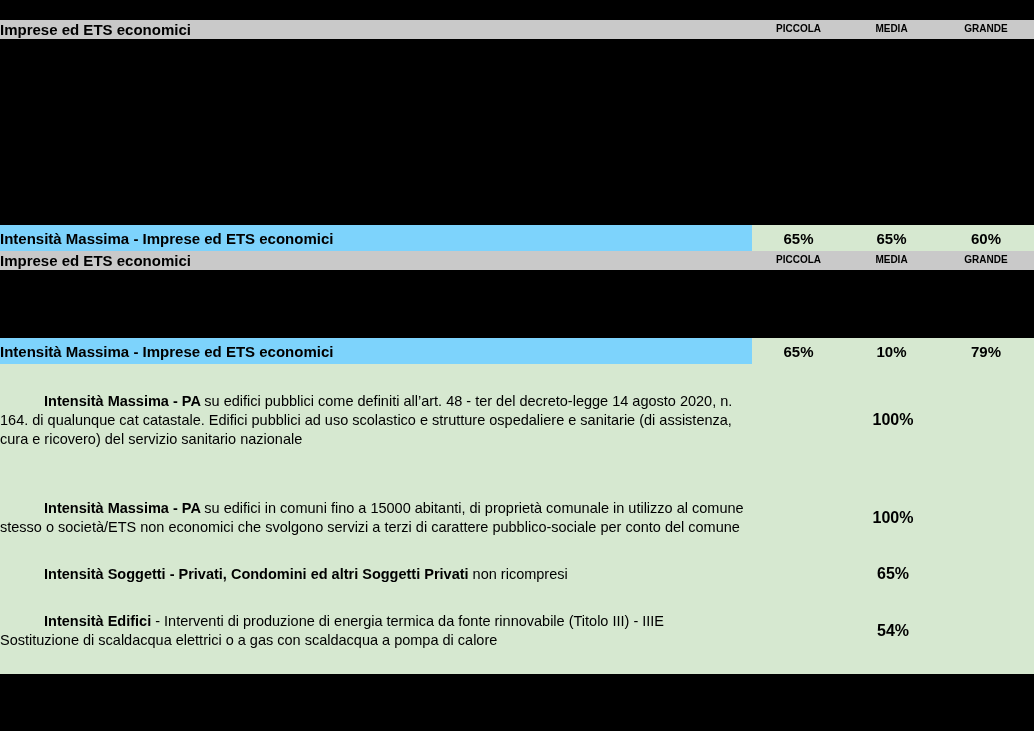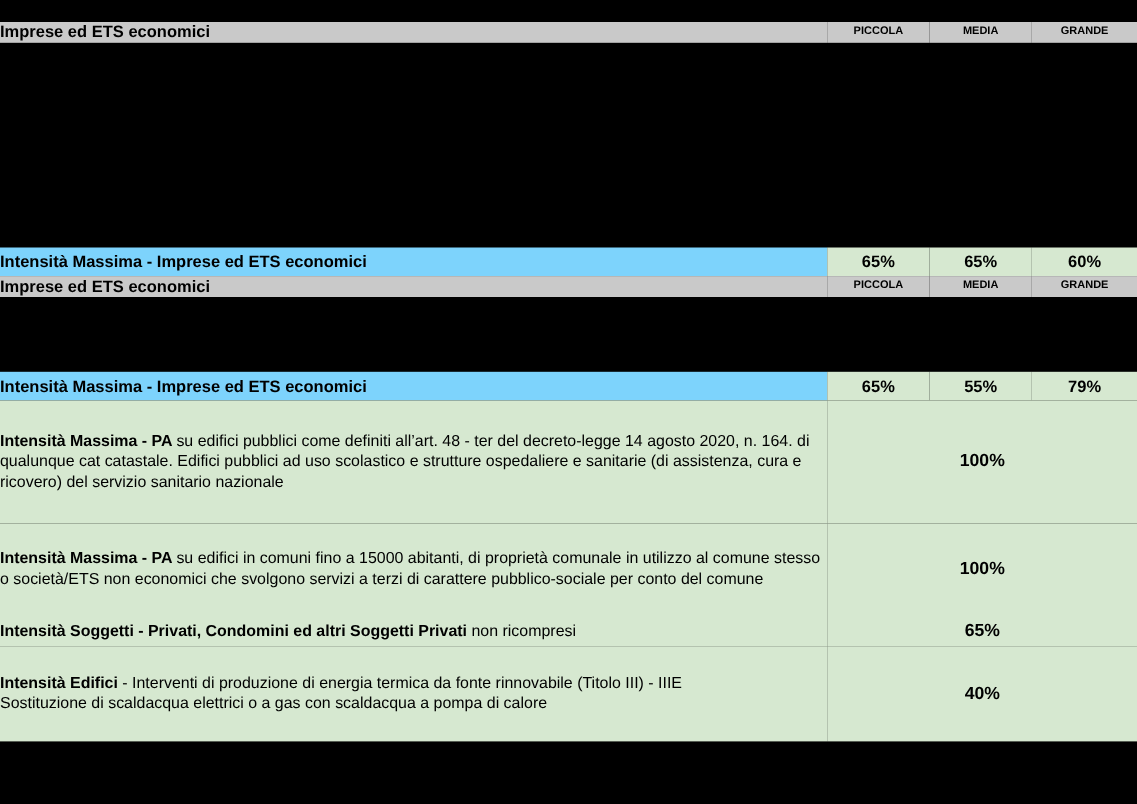--- a/index.html
+++ b/index.html
@@ -72,20 +72,21 @@
   }
   .desc {
     background: #d6e8d0;
     border: 1px solid #2f4f2f;
     font-size: 14.5px;
     line-height: 1.32;
     padding: 5px 7px 6px 7px;
   }
   .desc b {
     font-weight: bold;
+    padding-left: 44px;
   }
   .big-val {
     text-align: center;
     font-weight: bold;
     font-size: 16px;
     background: #d6e8d0;
     border: 1px solid #2f4f2f;
   }
 </style>
 </head>
@@ -130,21 +131,21 @@
       </tr>
       <tr>
         <td class="blank" style="height:68px"></td>
         <td class="blank"></td>
         <td class="blank"></td>
         <td class="blank"></td>
       </tr>
       <tr>
         <td class="cell row-label" style="height:26px">Intensità Massima - Imprese ed ETS economici</td>
         <td class="cell val">65%</td>
-        <td class="cell val">55%</td>
+        <td class="cell val">10%</td>
         <td class="cell val">79%</td>
       </tr>
 
 
       <tr>
         <td class="cell desc" style="height:112px">
           <b>Intensità Massima - PA </b><span>su edifici pubblici come definiti all’art. 48 - ter del decreto-legge 14 agosto 2020, n. 164. di qualunque cat catastale.  Edifici pubblici ad uso scolastico e strutture ospedaliere e sanitarie (di assistenza, cura e ricovero) del servizio sanitario nazionale</span>
         </td>
         <td class="cell big-val" colspan="3">100%</td>
       </tr>
@@ -161,17 +162,17 @@
           <b>Intensità Soggetti - Privati,  Condomini ed altri Soggetti Privati </b><span>non ricompresi</span>
         </td>
         <td class="cell big-val" colspan="3">65%</td>
       </tr>
 
       <tr>
         <td class="cell desc" style="height:86px">
           <b>Intensità Edifici </b><span style="white-space:pre-line">- Interventi di produzione di energia termica da fonte rinnovabile (Titolo III) - IIIE
 Sostituzione di scaldacqua elettrici o a gas con scaldacqua a pompa di calore</span>
         </td>
-        <td class="cell big-val" colspan="3">40%</td>
+        <td class="cell big-val" colspan="3">54%</td>
       </tr>
     </tbody>
   </table>
 </div>
 
 </body></html>

